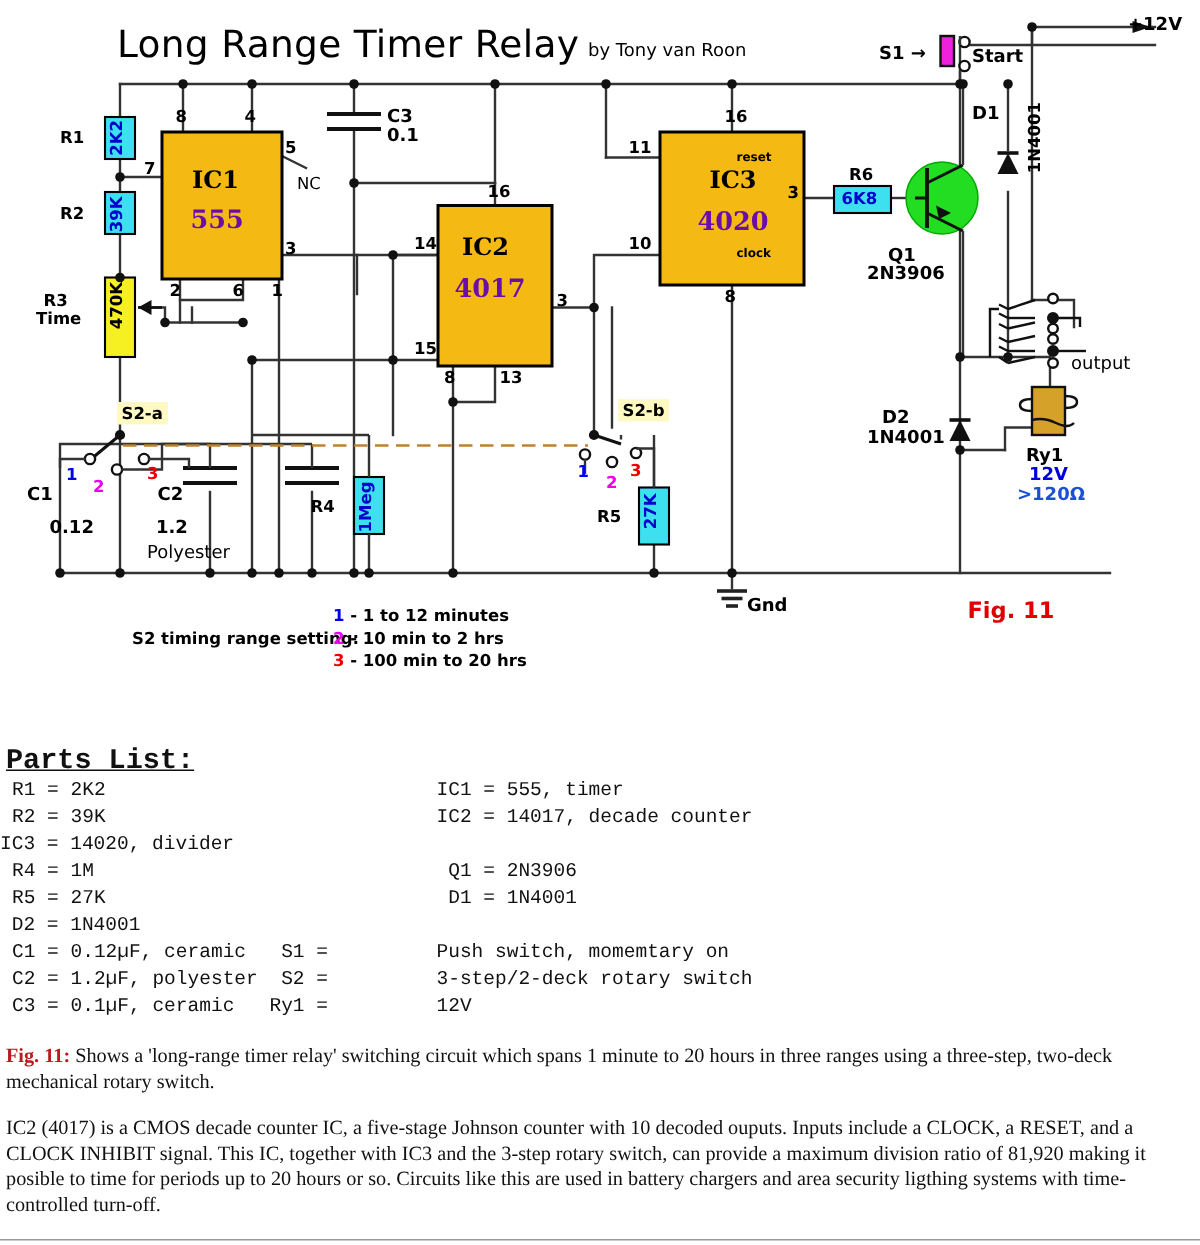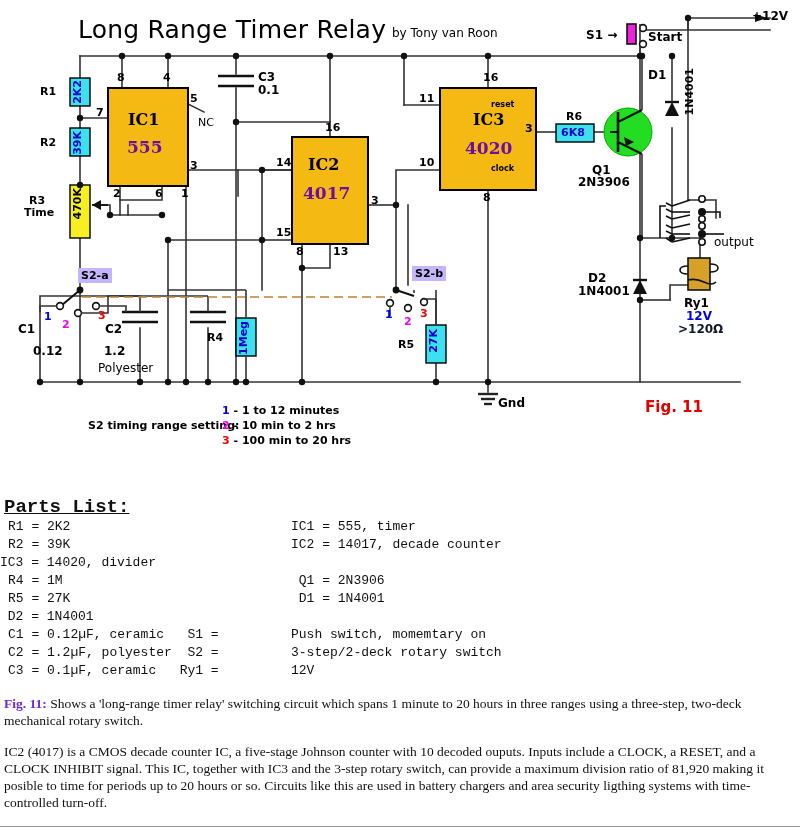--- a/index.html
+++ b/index.html
@@ -34,21 +34,21 @@
     font-family:"DejaVu Sans",sans-serif;font-size:11px;font-weight:bold;
     writing-mode:vertical-rl;text-orientation:mixed;transform:rotate(180deg);
     line-height:1;
   }
   .vertdiode{
     font-family:"DejaVu Sans",sans-serif;font-size:11px;font-weight:bold;
     writing-mode:vertical-rl;text-orientation:mixed;transform:rotate(180deg);
   }
   .s2tag{
     font-family:"DejaVu Sans",sans-serif;font-size:11px;font-weight:bold;
-    background:#c4b5fd;padding:1px 3px;color:#000;
+    background:#fef9c3;padding:1px 3px;color:#000;
   }
   .num1{color:#0000ee;font-weight:bold;font-family:"DejaVu Sans",sans-serif;font-size:11px;}
   .num2{color:#ee00ee;font-weight:bold;font-family:"DejaVu Sans",sans-serif;font-size:11px;}
   .num3{color:#ee0000;font-weight:bold;font-family:"DejaVu Sans",sans-serif;font-size:11px;}
   .figlab{font-family:"DejaVu Sans",sans-serif;font-size:15px;font-weight:bold;color:#e00000;}
   .blue{color:#0000dd;}
   .rangekey{font-family:"DejaVu Sans",sans-serif;font-size:11px;font-weight:bold;}
 
   
   #parts{position:absolute;left:0;top:496px;width:800px;}
@@ -57,21 +57,21 @@
   .pl-row{display:flex;}
   .pl-left{width:283px;padding-left:8px;white-space:pre;}
   .pl-right{white-space:pre;}
 
   
   #caption{position:absolute;left:4px;top:695px;width:792px;}
   .cap{
     font-family:"Liberation Serif","DejaVu Serif",serif;
     font-size:13.5px;line-height:17px;color:#111;margin:0 0 14px 0;text-align:left;
   }
-  .figred{color:#6d28d9;font-weight:bold;}
+  .figred{color:#b91c1c;font-weight:bold;}
   .bottomline{position:absolute;left:0;top:826px;width:800px;height:1px;background:#999;}
 </style>
 </head>
 <body>
 
 <div class="page">
 
   <div id="schematic">
 
     <svg width="800" height="470" viewBox="0 0 800 470">
@@ -400,21 +400,21 @@
     <div class="t bold10" style="left:592px;top:163px;">Q1</div>
     <div class="t bold10" style="left:578px;top:175px;">2N3906</div>
 
     <div class="t bold10" style="left:648px;top:68px;">D1</div>
     <div class="t vertdiode" style="left:683px;top:68px;">1N4001</div>
     <div class="t bold10" style="left:588px;top:271px;">D2</div>
     <div class="t bold10" style="left:578px;top:284px;">1N4001</div>
 
     <div class="t bold10" style="left:684px;top:296px;">Ry1</div>
     <div class="t bold10" style="left:686px;top:309px;color:#0000dd;">12V</div>
-    <div class="t bold10" style="left:678px;top:322px;color:#0f172a;">&gt;120Ω</div>
+    <div class="t bold10" style="left:678px;top:322px;color:#1d4ed8;">&gt;120Ω</div>
 
     <div class="t s2tag" style="left:78px;top:268px;">S2-a</div>
     <div class="t s2tag" style="left:412px;top:266px;">S2-b</div>
 
     <div class="t num1" style="left:44px;top:310px;">1</div>
     <div class="t num2" style="left:62px;top:318px;">2</div>
     <div class="t num3" style="left:98px;top:309px;">3</div>
 
     <div class="t num1" style="left:385px;top:308px;">1</div>
     <div class="t num2" style="left:404px;top:315px;">2</div>

